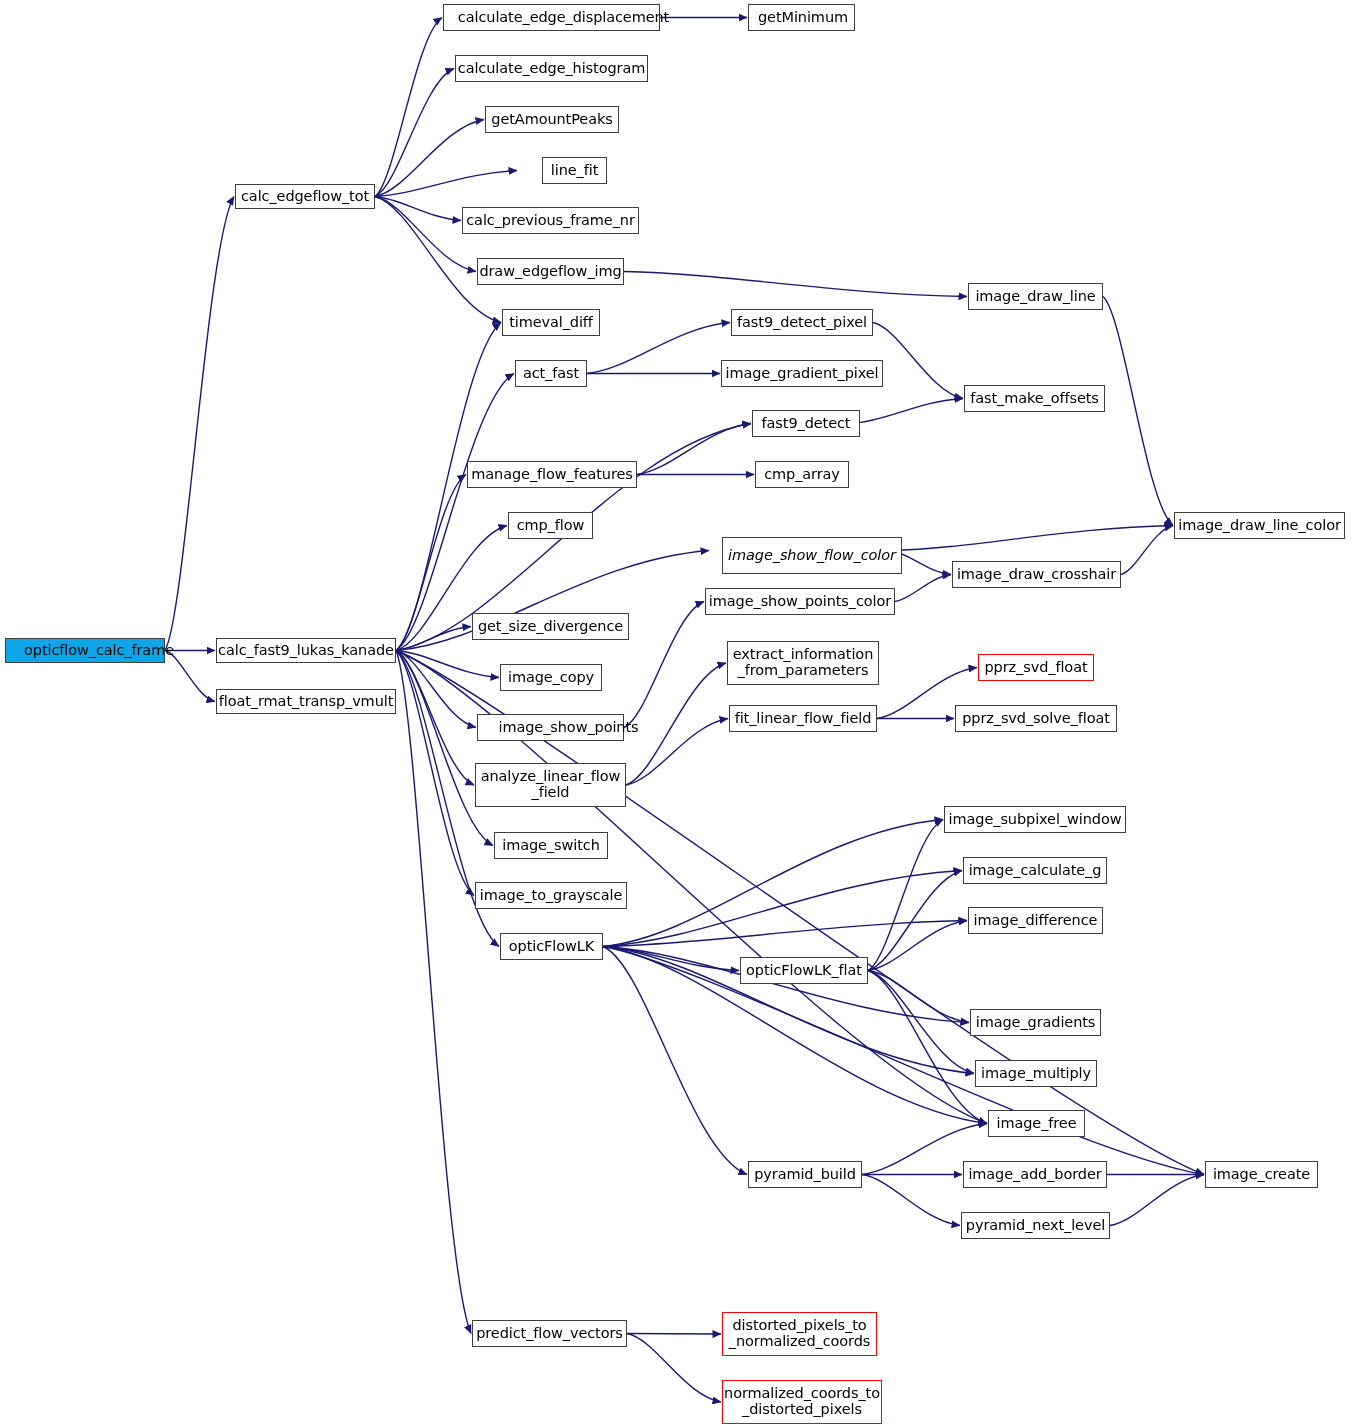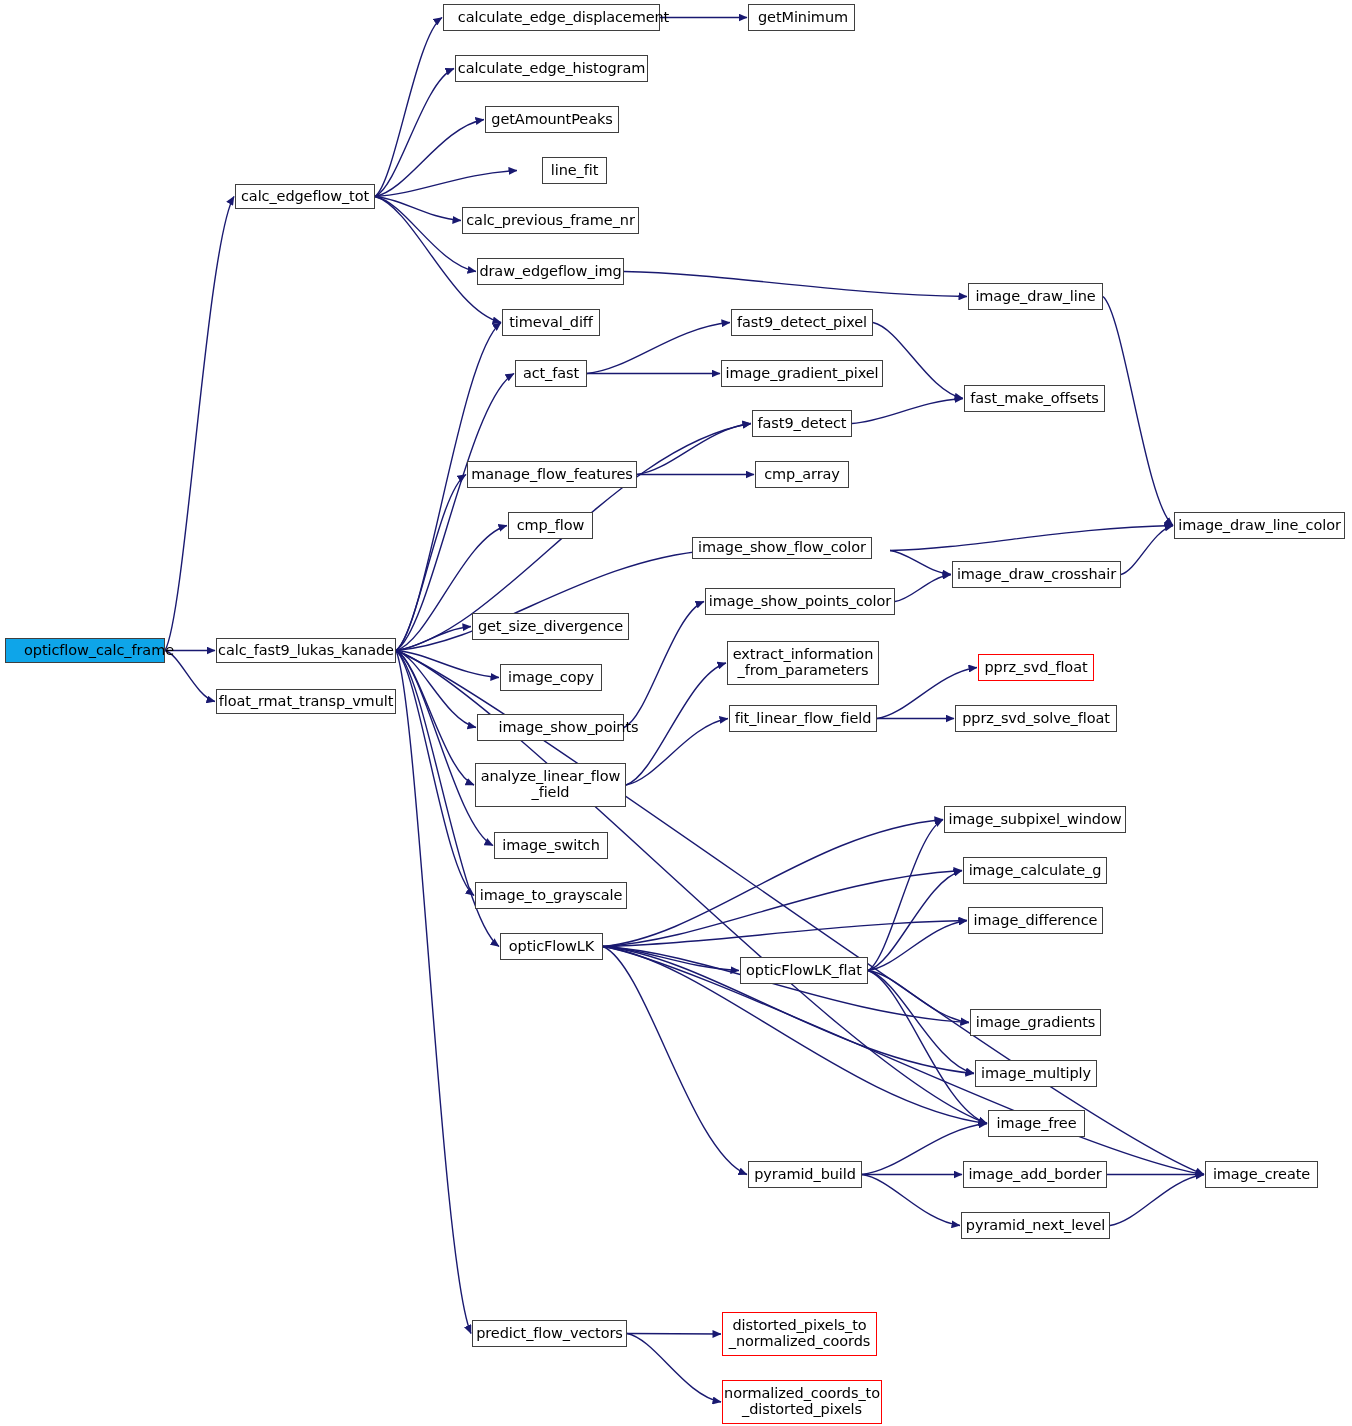--- a/index.html
+++ b/index.html
@@ -146,23 +146,23 @@
       <div class="node" style="left: 500px; top: 664px; width: 102px; height: 27px;"><span>image_copy</span></div>
       <div class="node" style="left: 477px; top: 714px; width: 147px; height: 27px; padding-left: 40px;"><span>image_show_points</span></div>
       <div class="node" style="left: 475px; top: 763px; width: 151px; height: 44px;"><span>analyze_linear_flow
 _field</span></div>
       <div class="node" style="left: 494px; top: 832px; width: 114px; height: 27px;"><span>image_switch</span></div>
       <div class="node" style="left: 475px; top: 882px; width: 152px; height: 27px;"><span>image_to_grayscale</span></div>
       <div class="node" style="left: 500px; top: 933px; width: 103px; height: 27px;"><span>opticFlowLK</span></div>
       <div class="node" style="left: 472px; top: 1320px; width: 155px; height: 27px;"><span>predict_flow_vectors</span></div>
       <div class="node" style="left: 731px; top: 309px; width: 142px; height: 27px;"><span>fast9_detect_pixel</span></div>
       <div class="node" style="left: 721px; top: 360px; width: 162px; height: 27px;"><span>image_gradient_pixel</span></div>
-      <div class="node" style="left: 752px; top: 410px; width: 100px; height: 27px;"><span>fast9_detect</span></div>
+      <div class="node" style="left: 752px; top: 410px; width: 108px; height: 27px;"><span>fast9_detect</span></div>
       <div class="node" style="left: 755px; top: 461px; width: 94px; height: 27px;"><span>cmp_array</span></div>
-      <div class="node" style="left: 692px; top: 537px; width: 180px; height: 22px;"><span>image_show_flow_color</span></div>
+      <div class="node" style="left: 722px; top: 537px; width: 180px; height: 37px; font-style: italic;"><span>image_show_flow_color</span></div>
       <div class="node" style="left: 705px; top: 588px; width: 190px; height: 27px;"><span>image_show_points_color</span></div>
       <div class="node" style="left: 727px; top: 641px; width: 152px; height: 44px;"><span>extract_information
 _from_parameters</span></div>
       <div class="node" style="left: 729px; top: 705px; width: 148px; height: 27px;"><span>fit_linear_flow_field</span></div>
       <div class="node" style="left: 740px; top: 957px; width: 128px; height: 27px;"><span>opticFlowLK_flat</span></div>
       <div class="node" style="left: 748px; top: 1161px; width: 114px; height: 27px;"><span>pyramid_build</span></div>
       <div class="node" style="left: 968px; top: 283px; width: 135px; height: 27px;"><span>image_draw_line</span></div>
       <div class="node" style="left: 964px; top: 385px; width: 141px; height: 27px;"><span>fast_make_offsets</span></div>
       <div class="node" style="left: 952px; top: 561px; width: 169px; height: 27px;"><span>image_draw_crosshair</span></div>
       <div class="node red" style="left: 978px; top: 654px; width: 116px; height: 27px;"><span>pprz_svd_float</span></div>

